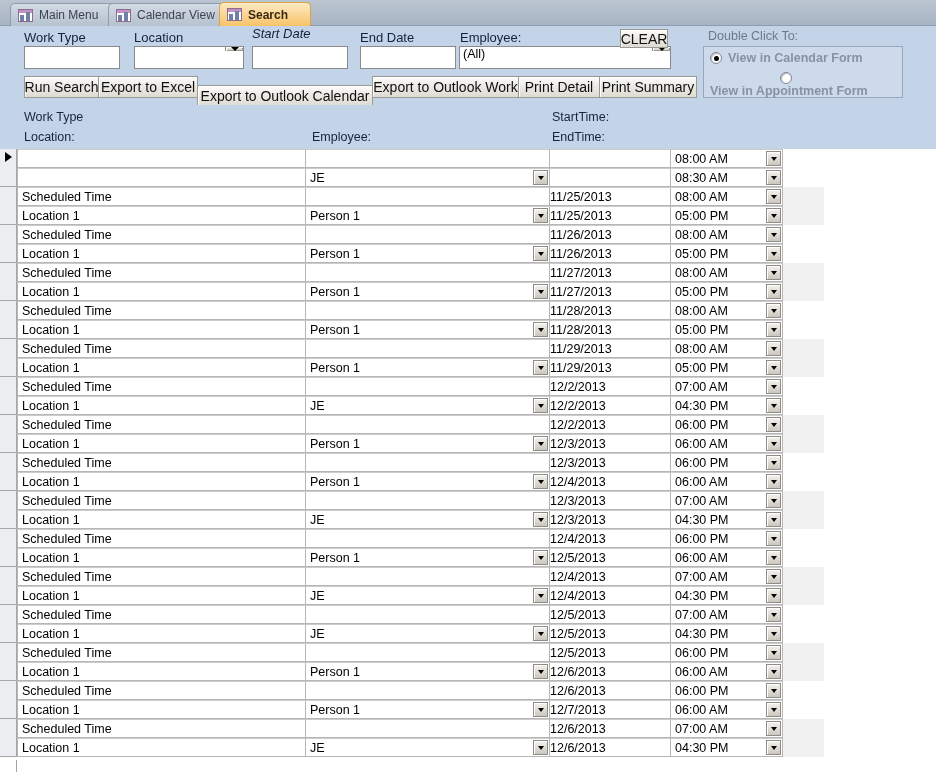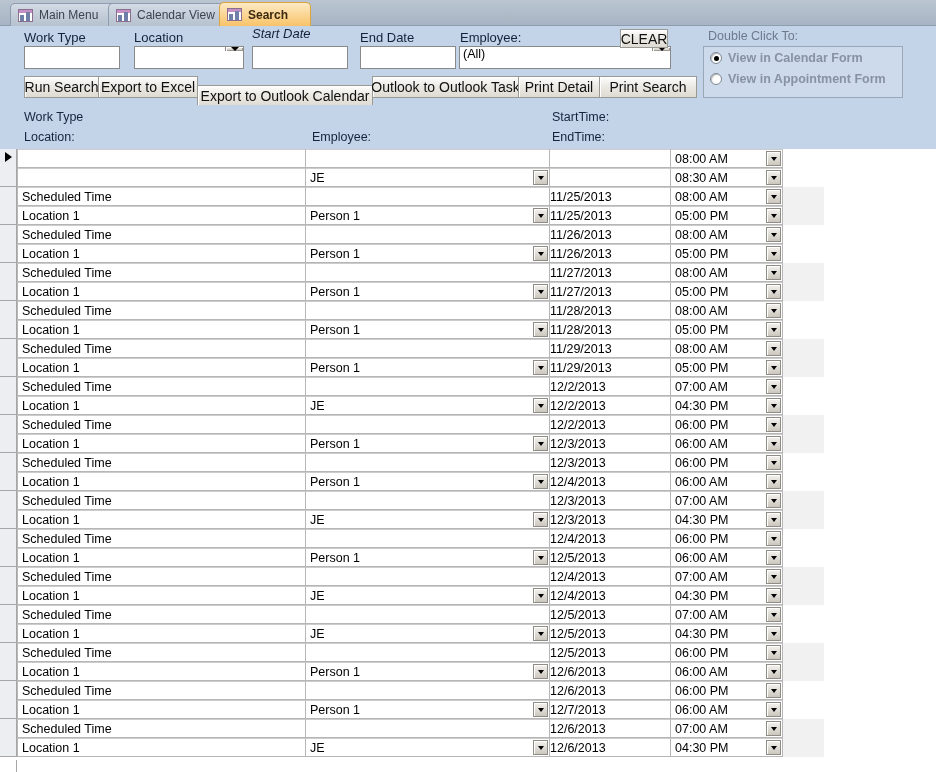--- a/index.html
+++ b/index.html
@@ -397,31 +397,31 @@
       <span class="carrow">
           <span class="caret"></span>
         </span>
     </div>
 
     <div class="btn" style="left:620px; top:3px; width:48px; height:19px;">CLEAR</div>
 
     <div class="btn" style="left:24px; top:50px; width:75px; height:22px;">Run Search</div>
     <div class="btn" style="left:98px; top:50px; width:100px; height:22px;">Export to Excel</div>
     <div class="btn" style="left:197px; top:59px; width:176px; height:22px;">Export to Outlook Calendar</div>
-    <div class="btn" style="left:372px; top:50px; width:147px; height:22px;">Outlook to Outlook Task</div>
+    <div class="btn" style="left:372px; top:50px; width:147px; height:22px;">Export to Outlook Work</div>
     <div class="btn" style="left:518px; top:50px; width:82px; height:22px;">Print Detail</div>
-    <div class="btn" style="left:599px; top:50px; width:98px; height:22px;">Print Search</div>
+    <div class="btn" style="left:599px; top:50px; width:98px; height:22px;">Print Summary</div>
 
     <div class="group-caption" style="left:708px; top:3px;">Double Click To:</div>
     <div class="group-frame" style="left:703px; top:20px; width:200px; height:52px;"></div>
     <div class="radio-row" style="left:710px; top:25px;">
       <span class="radio checked"></span>
       <span class="radio-label">View in Calendar Form</span>
     </div>
-    <div class="radio-row" style="left:710px; top:46px;">
+    <div class="radio-row" style="left:710px; top:46px;flex-direction:column;">
       <span class="radio"></span>
       <span class="radio-label">View in Appointment Form</span>
     </div>
   </div>
 
   <div class="colhdr">
     <div class="colhdr-text" style="left:24px; top:5px;">Work Type</div>
     <div class="colhdr-text" style="left:24px; top:25px;">Location:</div>
     <div class="colhdr-text" style="left:312px; top:25px;">Employee:</div>
     <div class="colhdr-text" style="left:552px; top:5px;">StartTime:</div>

